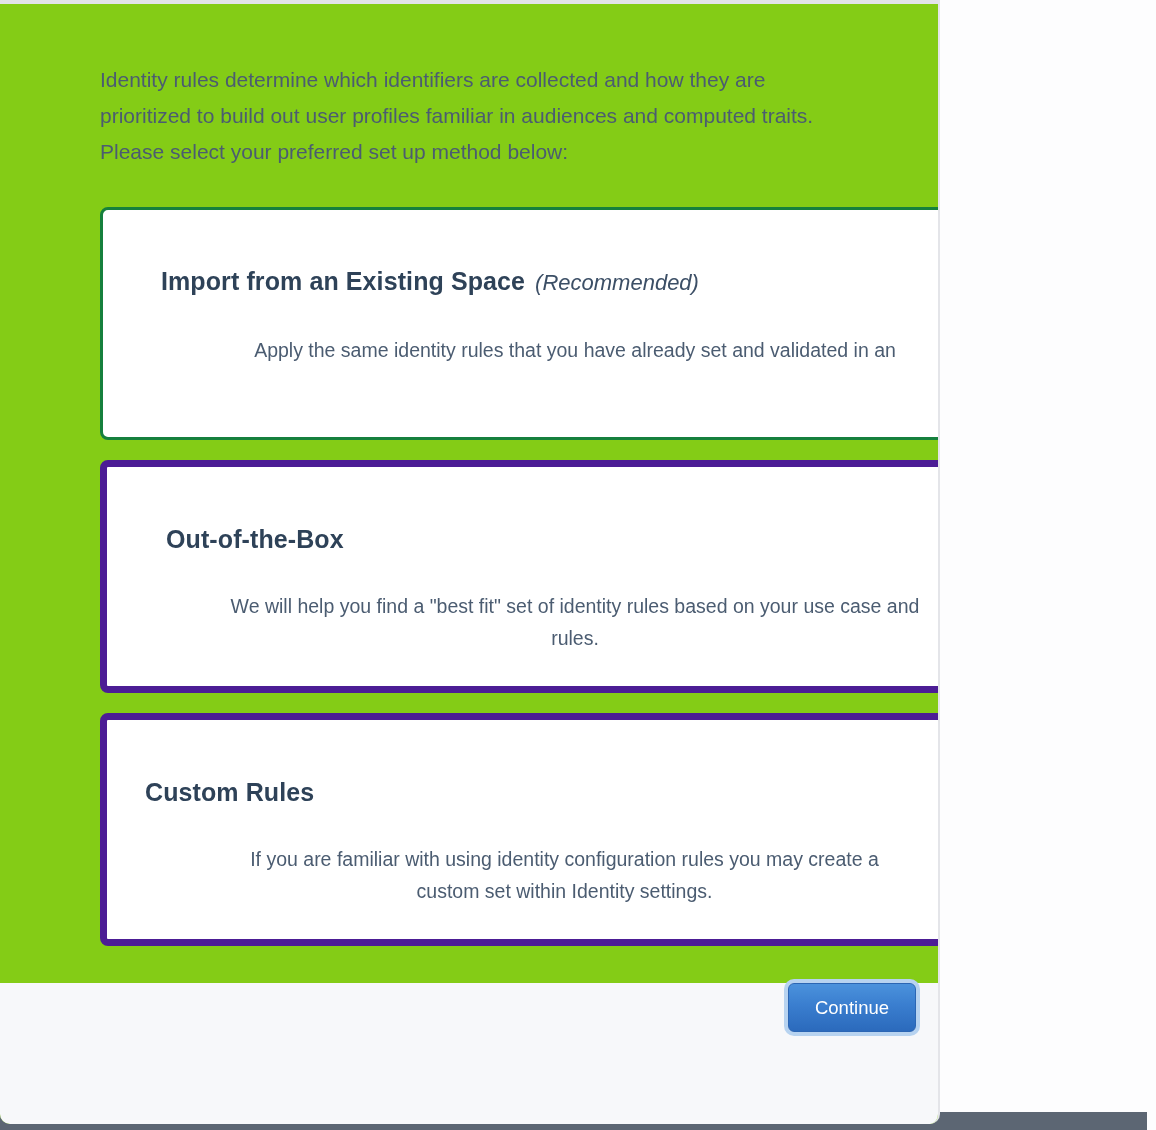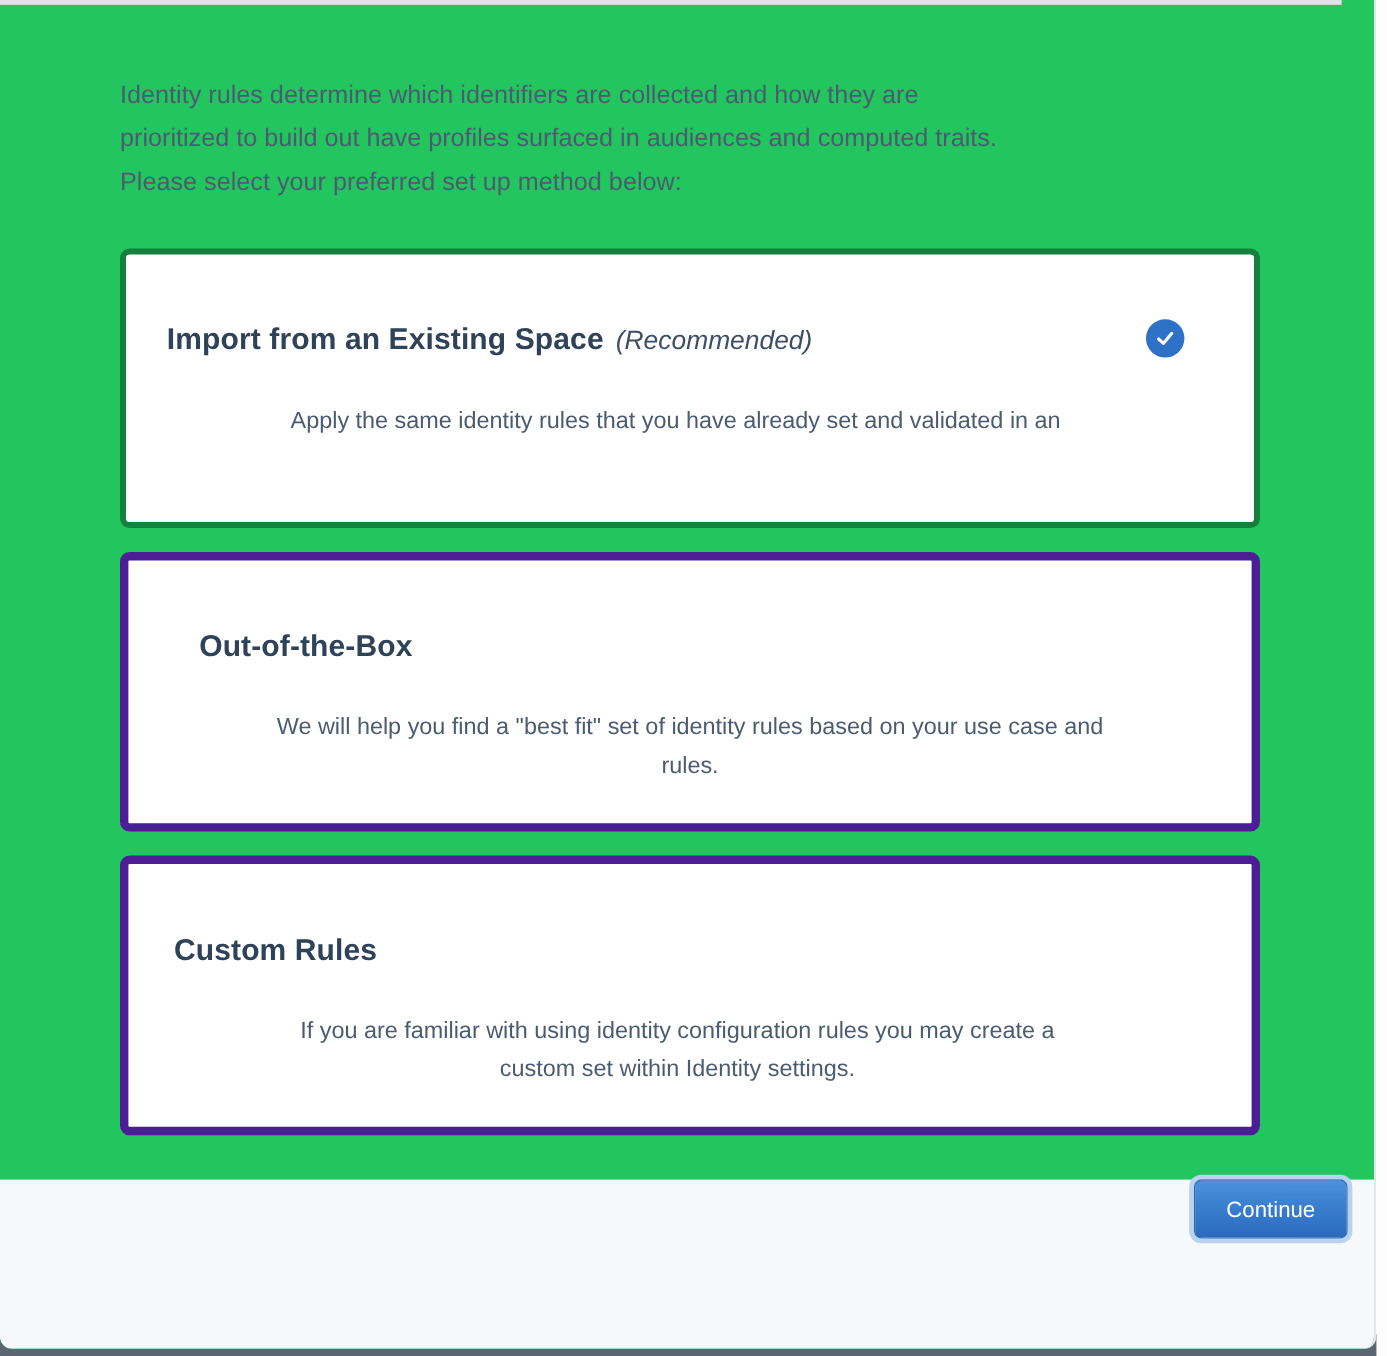--- a/index.html
+++ b/index.html
@@ -24,23 +24,23 @@
     bottom: 0;
     width: 1147px;
     height: 18px;
     background: #5c6673;
   }
 
   .modal {
     position: absolute;
     top: 0;
     left: 0;
-    width: 1147px;
+    width: 940px;
     height: 1124px;
-    background: #22c55e;
+    background: #84cc16;
     border-right: 2px solid #e4e5e9;
     border-radius: 0 0 10px 10px;
     display: flex;
     flex-direction: column;
     overflow: hidden;
   }
 
   .top-strip {
     width: 1118px;
     height: 4px;
@@ -64,22 +64,22 @@
     width: 950px;
     height: 233px;
     border: 7px solid #4c1d95;
     border-radius: 8px;
     background: #ffffff;
     padding: 57px 59px 0 59px;
     margin-bottom: 20px;
     cursor: pointer;
   }
   .option-card.selected {
-    border: 5px solid #15803d;
-    padding: 56px 58px 0 34px;
+    border: 3px solid #15803d;
+    padding: 56px 58px 0 58px;
   }
   .option-card:last-child { margin-bottom: 0; padding-left: 38px; }
 
   .card-title-row {
     display: flex;
     align-items: flex-start;
     justify-content: space-between;
   }
   .title-group {
     display: flex;
@@ -149,21 +149,21 @@
 <div class="page">
   <div class="dark-base"></div>
 
   <div class="modal">
     <div class="top-strip"></div>
 
     <div class="modal-body">
 
       <div class="intro">
         <div>Identity rules determine which identifiers are collected and how they are</div>
-        <div>prioritized to build out have profiles surfaced in audiences and computed traits.</div>
+        <div>prioritized to build out user profiles familiar in audiences and computed traits.</div>
         <div>Please select your preferred set up method below:</div>
       </div>
 
       <div class="option-card selected">
         <div class="card-title-row">
           <div class="title-group">
             <span class="card-title">Import from an Existing Space</span>
             <span class="card-badge">(Recommended)</span>
           </div>
           <div class="check-badge">

